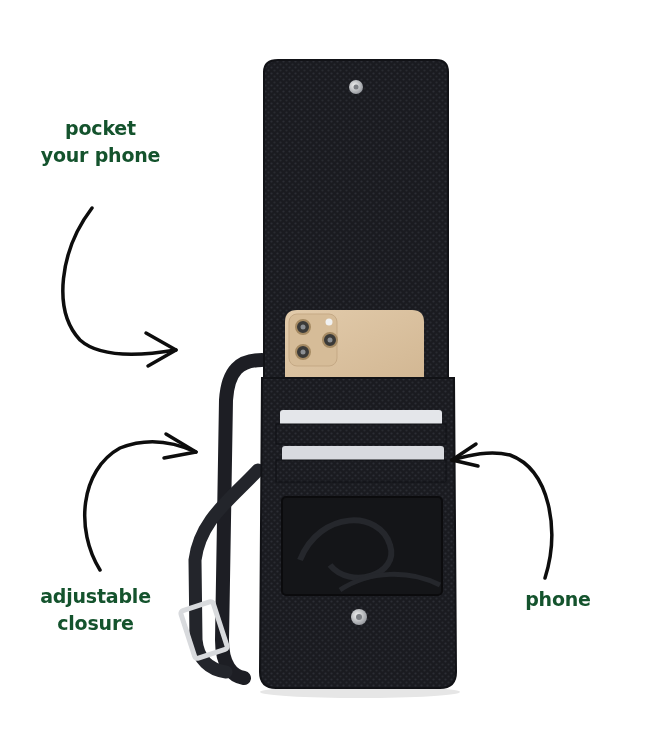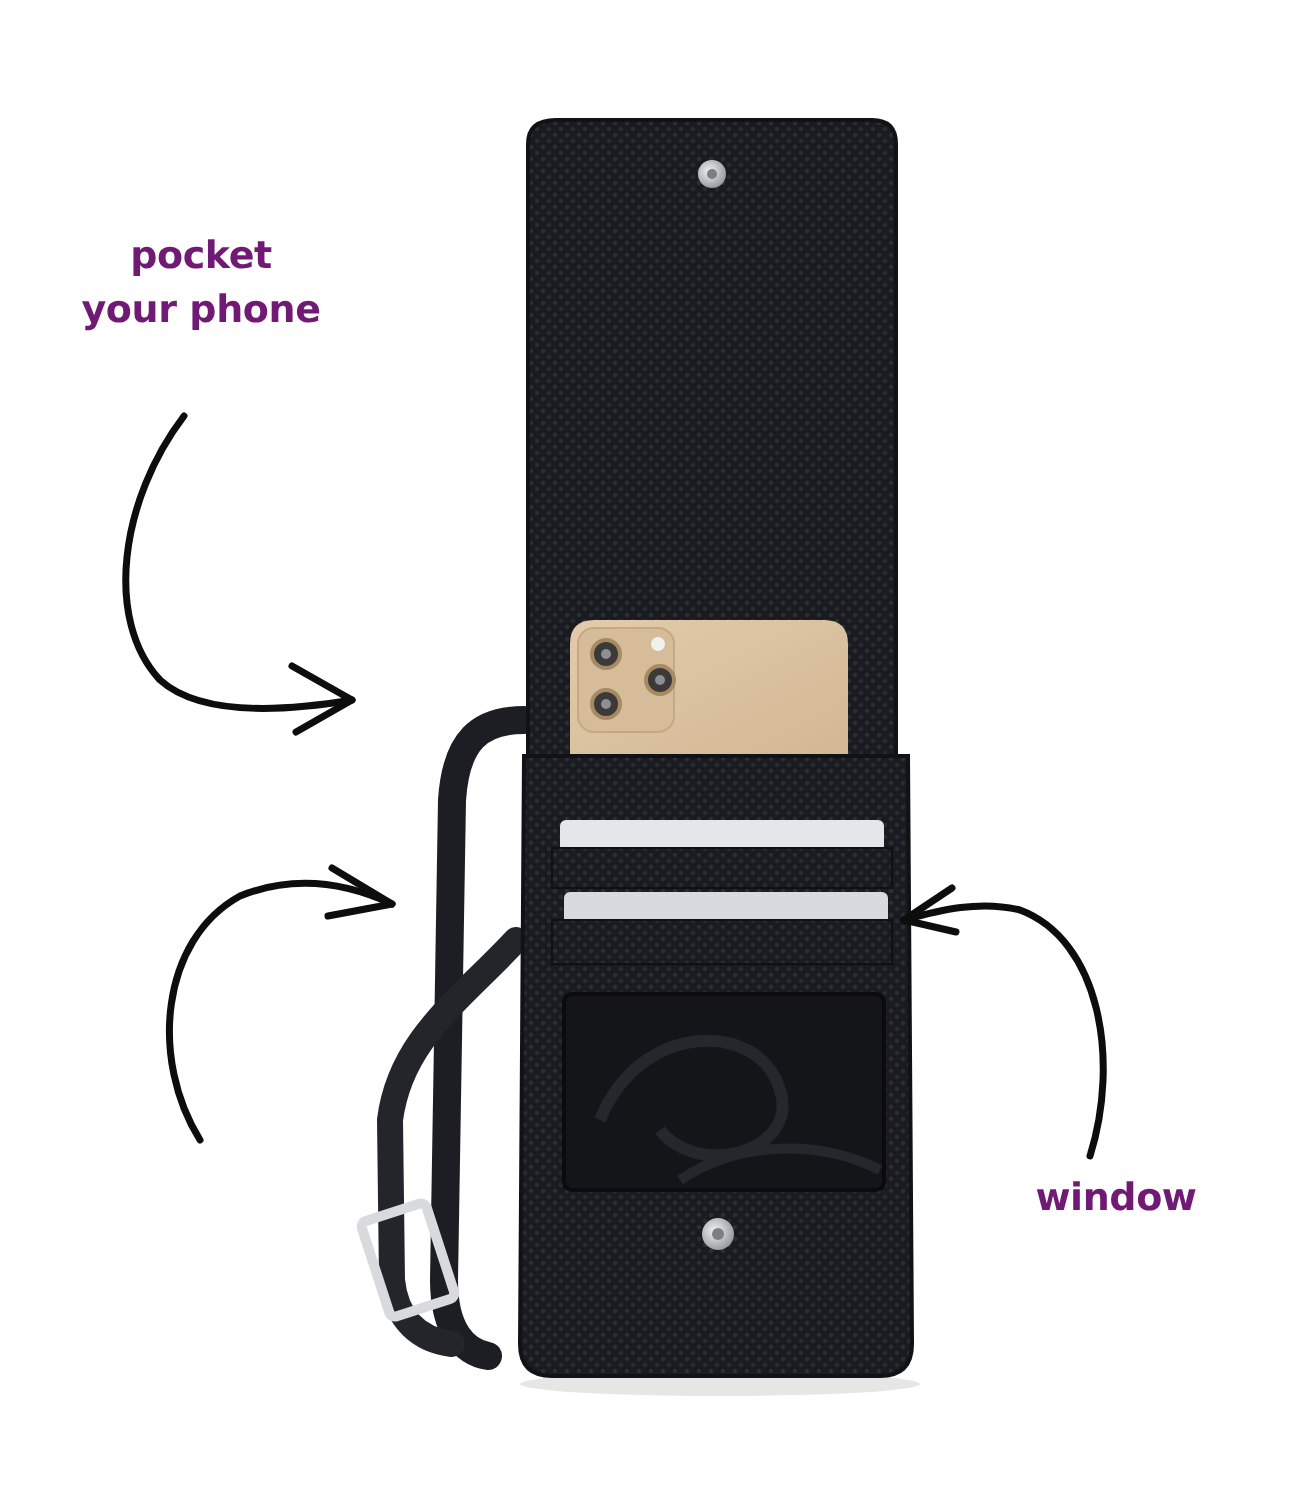--- a/index.html
+++ b/index.html
@@ -1,18 +1,18 @@
 <!DOCTYPE html>
 <html><head>
 <meta charset="utf-8">
 <style>
   html, body { margin: 0; padding: 0; background: #ffffff; }
   body { width: 650px; height: 750px; position: relative; overflow: hidden;
          font-family: "DejaVu Sans", "Liberation Sans", sans-serif; }
-  .caption { position: absolute; text-align: center; color: #701a75;
+  .caption { position: absolute; text-align: center; color: #14532d;
              font-weight: bold; font-size: 19px; line-height: 27px; letter-spacing: -0.2px; }
   .caption span { display: block; white-space: nowrap; }
   #cap-phone { left: 18px; top: 115px; width: 165px; }
   #cap-strap { left: 8px; top: 583px; width: 175px; }
   #cap-cards { left: 478px; top: 586px; width: 160px; }
   svg.layer { position: absolute; left: 0; top: 0; }
 </style>
 </head>
 <body>
 
@@ -103,17 +103,19 @@
     </g>
   </g>
 </svg>
 
 <div class="caption" id="cap-phone">
   <span>pocket</span>
   <span>your phone</span>
 </div>
 
 <div class="caption" id="cap-strap">
+  <span>adjustable</span>
+  <span>closure</span>
 </div>
 
 <div class="caption" id="cap-cards">
-  <span>window</span>
+  <span>phone</span>
 </div>
 
 </body></html>

